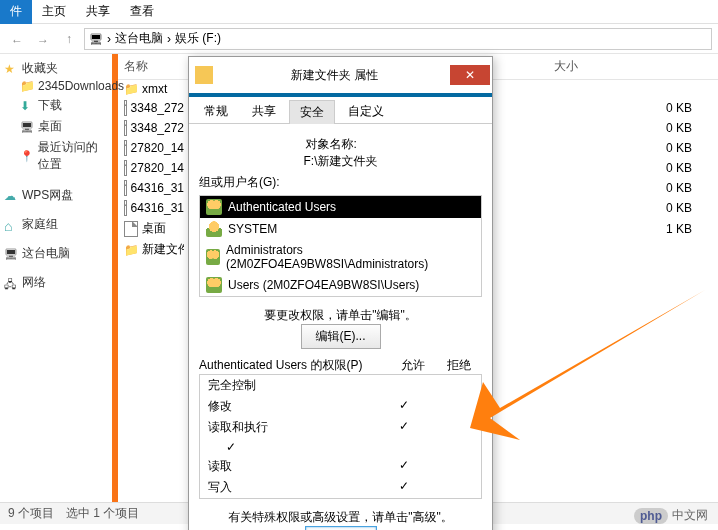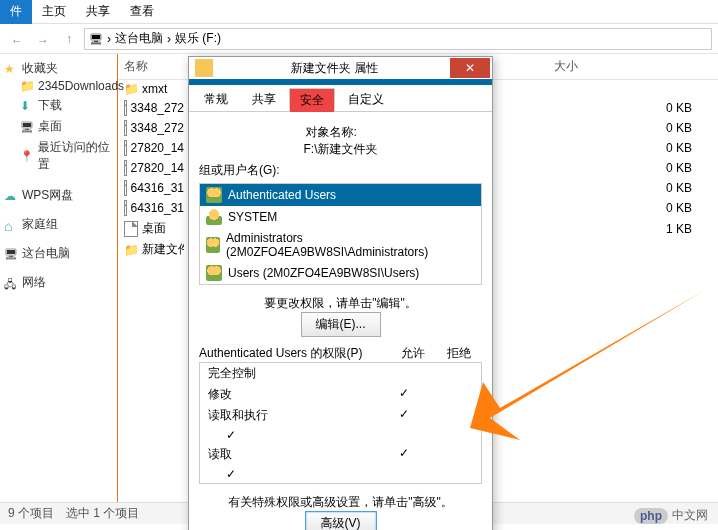--- a/index.html
+++ b/index.html
@@ -7,21 +7,21 @@
 
 .ribbon { height: 24px; background: #fff; display: flex; align-items: center; border-bottom: 1px solid #e0e0e0; }
 .ribbon .t { padding: 4px 10px; cursor: default; }
 .ribbon .t.active { background: #1979ca; color: #fff; }
 
 .crumbbar { height: 30px; display: flex; align-items: center; padding: 0 6px; gap: 4px; border-bottom: 1px solid #e5e5e5; }
 .navbtn { width: 22px; height: 22px; display: inline-flex; align-items: center; justify-content: center; color: #888; }
 .crumbarea { flex: 1; height: 22px; border: 1px solid #ccc; display: flex; align-items: center; padding: 0 4px; gap: 4px; font-size: 12px; }
 
 .main { display: flex; height: 450px; }
-.side { width: 118px; border-right: 1px solid #f97316; padding: 6px 4px; }
+.side { width: 118px; border-right: 6px solid #f97316; padding: 6px 4px; }
 .side-group { margin-bottom: 12px; }
 .side-group h4 { font-weight: normal; color: #333; display: flex; align-items: center; gap: 4px; }
 .side-item { padding: 2px 0 2px 16px; color: #333; display: flex; align-items: center; gap: 4px; }
 .ico { display: inline-block; width: 14px; height: 14px; }
 .ico-star::before { content: "★"; color: #f5c044; }
 .ico-folder::before { content: "📁"; font-size: 12px; }
 .ico-dl::before { content: "⬇"; color: #3a9; }
 .ico-desk::before { content: "🖥"; font-size: 11px; }
 .ico-pin::before { content: "📍"; font-size: 11px; }
 .ico-cloud::before { content: "☁"; color: #4aa; }
@@ -37,33 +37,33 @@
 .col-size { width: 60px; }
 .rows .r { display: flex; padding: 2px 6px; align-items: center; }
 .rows .r .n { width: 60px; display: flex; align-items: center; gap: 4px; overflow: hidden; white-space: nowrap; }
 .rows .r .sz { width: 60px; text-align: right; padding-right: 20px; margin-left: auto; }
 .fileico { width: 14px; height: 16px; border: 1px solid #888; display: inline-block; position: relative; background: #fff; }
 .fileico::after { content: ""; position: absolute; top: -1px; right: -1px; border: 3px solid transparent; border-left-color: #888; border-bottom-color: #888; }
 
 .status { position: absolute; bottom: 6px; left: 0; right: 0; height: 22px; background: #f4f4f4; border-top: 1px solid #ddd; display: flex; align-items: center; padding: 0 8px; gap: 12px; font-size: 11px; color: #555; }
 
 .dlg { position: absolute; left: 188px; top: 56px; width: 305px; background: #fff; border: 1px solid #999; box-shadow: 2px 2px 10px rgba(0,0,0,.25); }
-.dlg-title { height: 28px; background: #fff; display: flex; align-items: center; border-bottom: 6px solid #0369a1; }
+.dlg-title { height: 40px; background: #fff; display: flex; align-items: center; border-bottom: 4px solid #0369a1; }
 .dlg-title .ti { width: 18px; height: 18px; background: #f6c756; margin: 0 6px; }
 .dlg-title .tx { flex: 1; text-align: center; }
 .dlg-title .close { width: 40px; height: 20px; background: #c74532; color: #fff; display: flex; align-items: center; justify-content: center; margin-right: 2px; }
 .tabs { display: flex; padding: 2px 4px 0; border-bottom: 1px solid #ccc; }
 .tabs .tab { padding: 3px 10px; border: 1px solid transparent; border-bottom: none; margin-right: 2px; }
-.tabs .tab.active { border-color: #ccc; background: #ef4444; position: relative; top: 1px; }
+.tabs .tab.active { border-color: #ccc; background: #e5e5e5; position: relative; top: 1px; }
 .dlg-body { padding: 8px 10px; }
 .row { display: flex; align-items: center; margin: 4px 0; flex-direction: column; }
 .lbl { width: 70px; }
 .box { border: 1px solid #ccc; margin-top: 4px; }
 .box .itm { padding: 3px 6px; display: flex; align-items: center; gap: 6px; }
-.box .itm.sel { background: #0369a1; color: #fff; }
+.box .itm.sel { background: #000000; color: #fff; }
 .usrico { width: 16px; height: 16px; display: inline-block; background: radial-gradient(circle at 50% 35%, #fc6 40%, transparent 41%), radial-gradient(circle at 50% 100%, #7a4 60%, transparent 61%); border-radius: 2px; }
 .usrico.multi { background: radial-gradient(circle at 35% 35%, #fc6 30%, transparent 31%), radial-gradient(circle at 65% 35%, #fc6 30%, transparent 31%), linear-gradient(#7a4,#7a4); }
 .btn { border: 1px solid #aaa; background: linear-gradient(#fdfdfd,#e8e8e8); padding: 3px 14px; min-width: 72px; text-align: center; display: inline-block; }
 .btn:disabled, .btn.disabled { color: #999; }
 .btn.highlight { border-color: #4aa3e0; box-shadow: 0 0 2px #4aa3e0 inset; }
 .permhdr { display: flex; margin-top: 8px; align-items: flex-end; }
 .permhdr .ph1 { flex: 1; }
 .permhdr .ph2, .permhdr .ph3 { width: 46px; text-align: center; }
 .permbox { border: 1px solid #ccc; }
 .permbox .pr { display: flex; padding: 2px 8px; }
@@ -294,20 +294,21 @@
         <div class="pr">
           <span class="pc">✓</span>
           <span class="pc"></span>
         </div>
         <div class="pr">
           <span class="pn">读取</span>
           <span class="pc">✓</span>
           <span class="pc"></span>
         </div>
         <div class="pr">
+          <span class="pn">写入</span>
           <span class="pc">✓</span>
           <span class="pc"></span>
         </div>
       </div>
     <div class="row hint">
       <span style="flex:1">有关特殊权限或高级设置，请单击"高级"。</span>
       <span class="btn highlight">高级(V)</span>
     </div>
   </div>
   <div class="dlg-foot">

